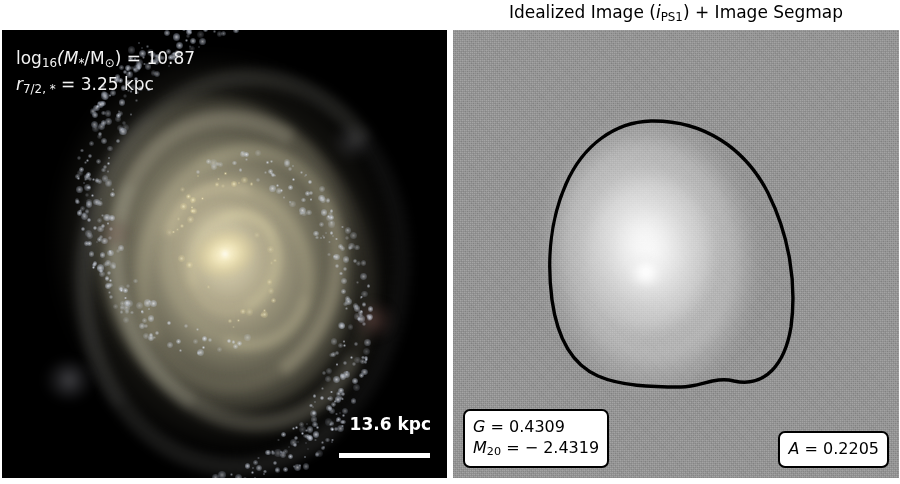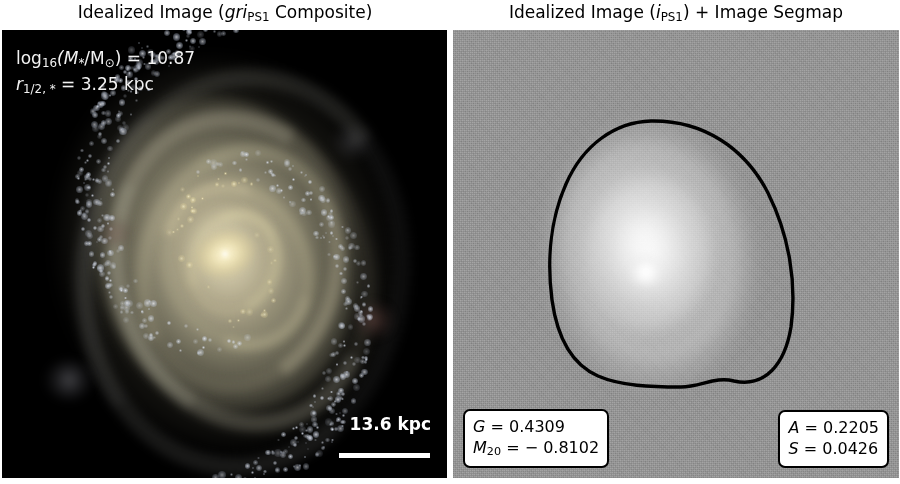--- a/index.html
+++ b/index.html
@@ -257,23 +257,20 @@
   #box-n       { left: 10px;  top: 12px; }
   #box-gini    { left: 10px;  bottom: 10px; }
   #box-casgm   { right: 10px; bottom: 10px; }
   .info-line { display: block; }
 </style>
 </head>
 <body>
 
 <div class="figure">
 
-  <div class="panel-title" id="title-left">
-    <span>Idealized Image (</span><span class="ital">gri</span><span class="sub">PS1</span><span> Composite)</span>
-  </div>
 
   <div class="panel-title" id="title-right">
     <span>Idealized Image (</span><span class="ital">i</span><span class="sub">PS1</span><span>) + Image Segmap</span>
   </div>
 
   <div class="panel" id="panel-left">
     <div class="galaxy-wrap">
       <div class="halo"></div>
       <div class="arm a5"></div>
       <div class="disc"></div>
@@ -851,21 +848,21 @@
           <div class="knot" style="left: 333.4px; top: 321px; width: 3.7px; height: 3.7px; opacity: 0.51;"></div>
           <div class="knot" style="left: 90.4px; top: 95.3px; width: 6.5px; height: 6.5px; opacity: 0.33;"></div>
         </div>
     </div>
 
     <div class="left-annot">
       <div>
         <span>log</span><span class="sub">16</span><span class="ital">(M</span><span class="sub">*</span><span>/M</span><span class="sub">⊙</span><span>) = 10.87</span>
       </div>
       <div>
-        <span class="ital">r</span><span class="sub">1/2, *</span><span> = 3.25 kpc</span>
+        <span class="ital">r</span><span class="sub">7/2, *</span><span> = 3.25 kpc</span>
       </div>
     </div>
 
     <div class="scalebar-label">13.6 kpc</div>
     <div class="scalebar-line"></div>
   </div>
 
   <div class="panel" id="panel-right">
     <div class="noise"></div>
     <div class="gal-gray"></div>
@@ -882,21 +879,20 @@
                C 262 346, 248 357, 228 357
                C 198 357, 168 356, 145 346
                C 118 334, 104 306, 99 270
                C 94 232, 97 190, 113 154
                C 130 115, 162 92, 198 91 Z" fill="none" stroke="#000000" stroke-width="3.4" stroke-linejoin="round"></path>
     </svg>
 
 
     <div class="info-box" id="box-gini">
       <span class="info-line"><span class="ital">G</span> = <span>0.4309</span></span>
-      <span class="info-line"><span class="ital">M</span><span class="sub">20</span> = <span>− 0.8102</span></span>
+      <span class="info-line"><span class="ital">M</span><span class="sub">20</span> = <span>− 2.4319</span></span>
     </div>
 
     <div class="info-box" id="box-casgm">
       <span class="info-line"><span class="ital">A</span> = <span>0.2205</span></span>
-      <span class="info-line"><span class="ital">S</span> = <span>0.0426</span></span>
     </div>
   </div>
 </div>
 
 </body></html>

